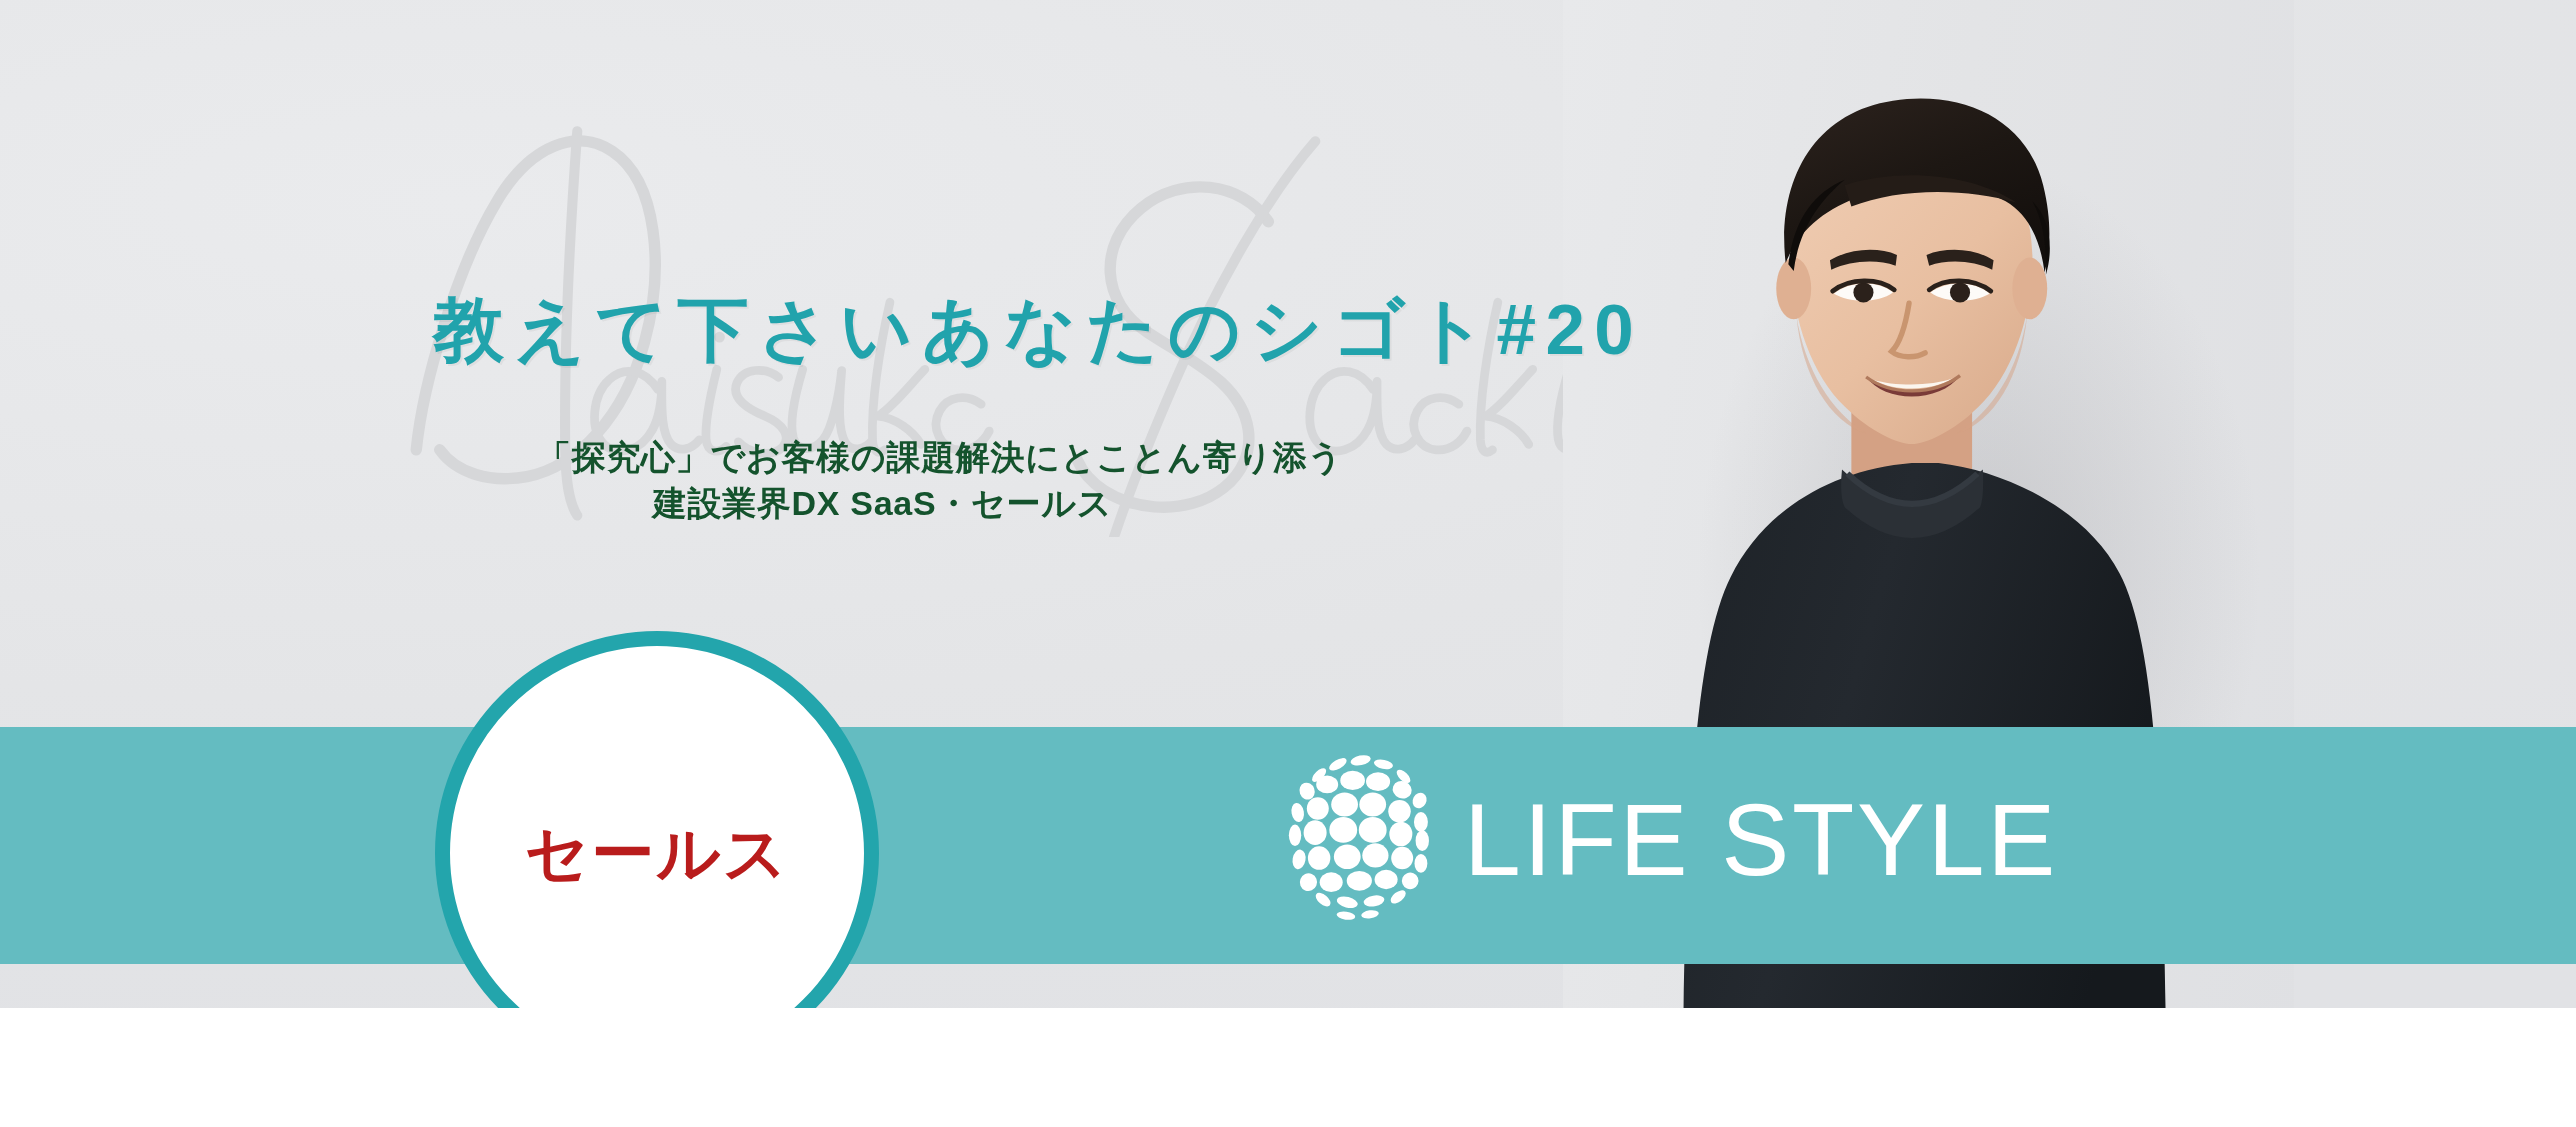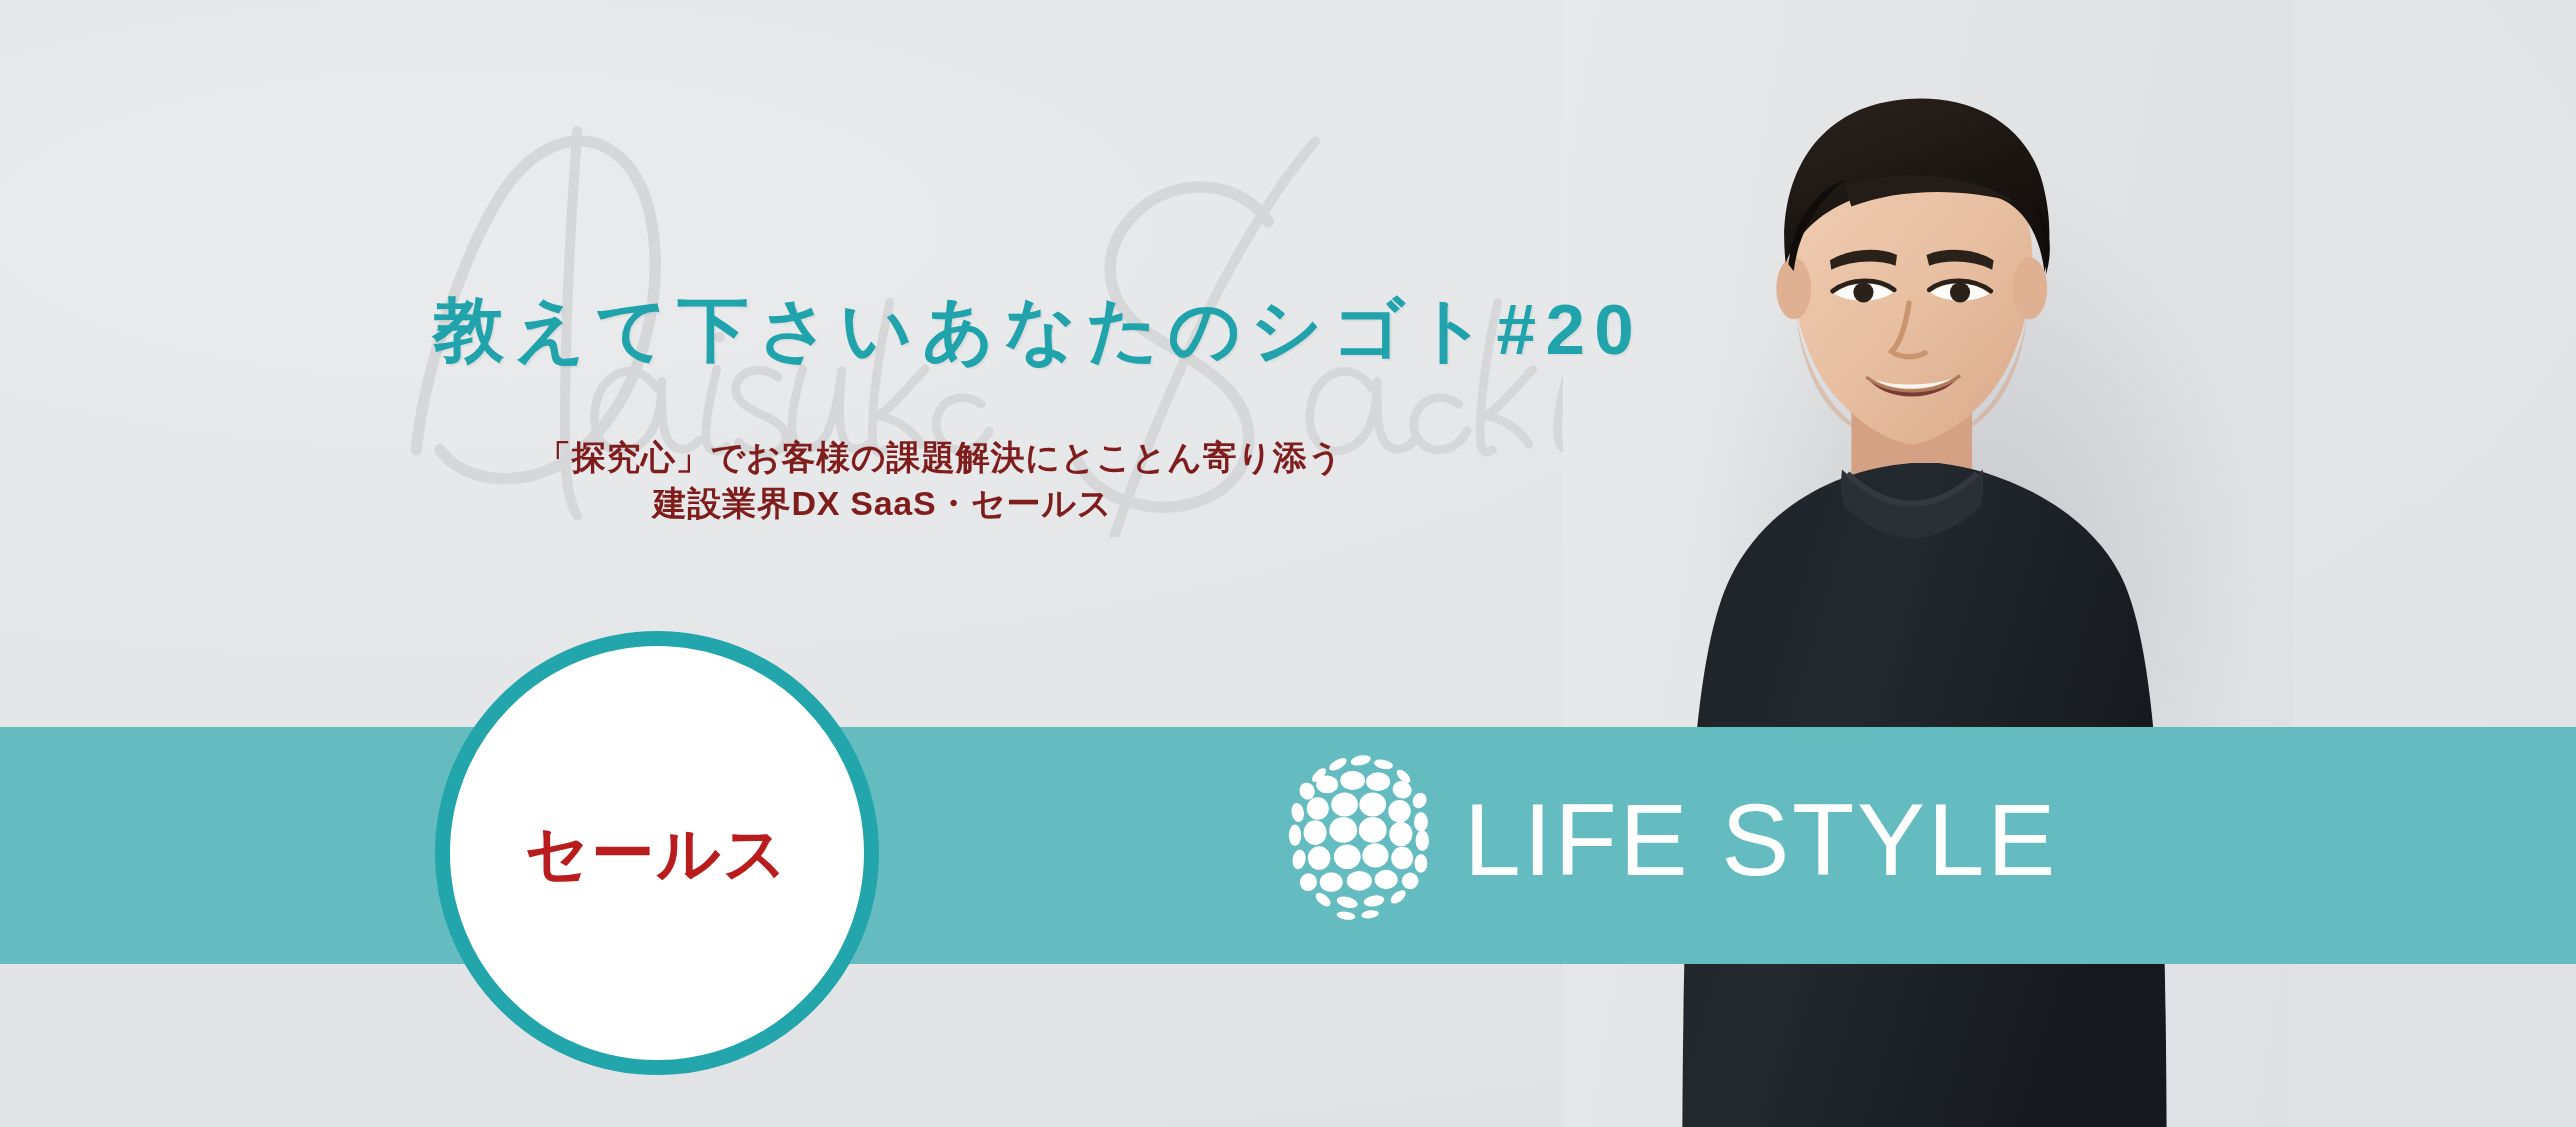--- a/index.html
+++ b/index.html
@@ -3,21 +3,21 @@
 <meta charset="utf-8">
 <style>
   html, body {
     margin: 0;
     padding: 0;
     background: #ffffff;
   }
   #stage {
     position: relative;
     width: 2576px;
-    height: 1127px;
+    height: 1008px;
     overflow: hidden;
     background: #e5e6e8;
     font-family: "Liberation Sans", "DejaVu Sans", sans-serif;
   }
 
   
   .bg-plate {
     position: absolute;
     inset: 0;
     background:
@@ -89,21 +89,21 @@
     white-space: nowrap;
     text-shadow: 2px 2px 0 rgba(0,0,0,0.045);
   }
 
   
   .subtitle {
     position: absolute;
     left: 537px;
     top: 435px;
     z-index: 6;
-    color: #7f1d1d;
+    color: #14532d;
     font-size: 34px;
     font-weight: 700;
     line-height: 1.34;
     letter-spacing: 0.7px;
     text-align: center;
     width: 691px;
   }
   .subtitle .ln { display: block; white-space: nowrap; }
 
   

